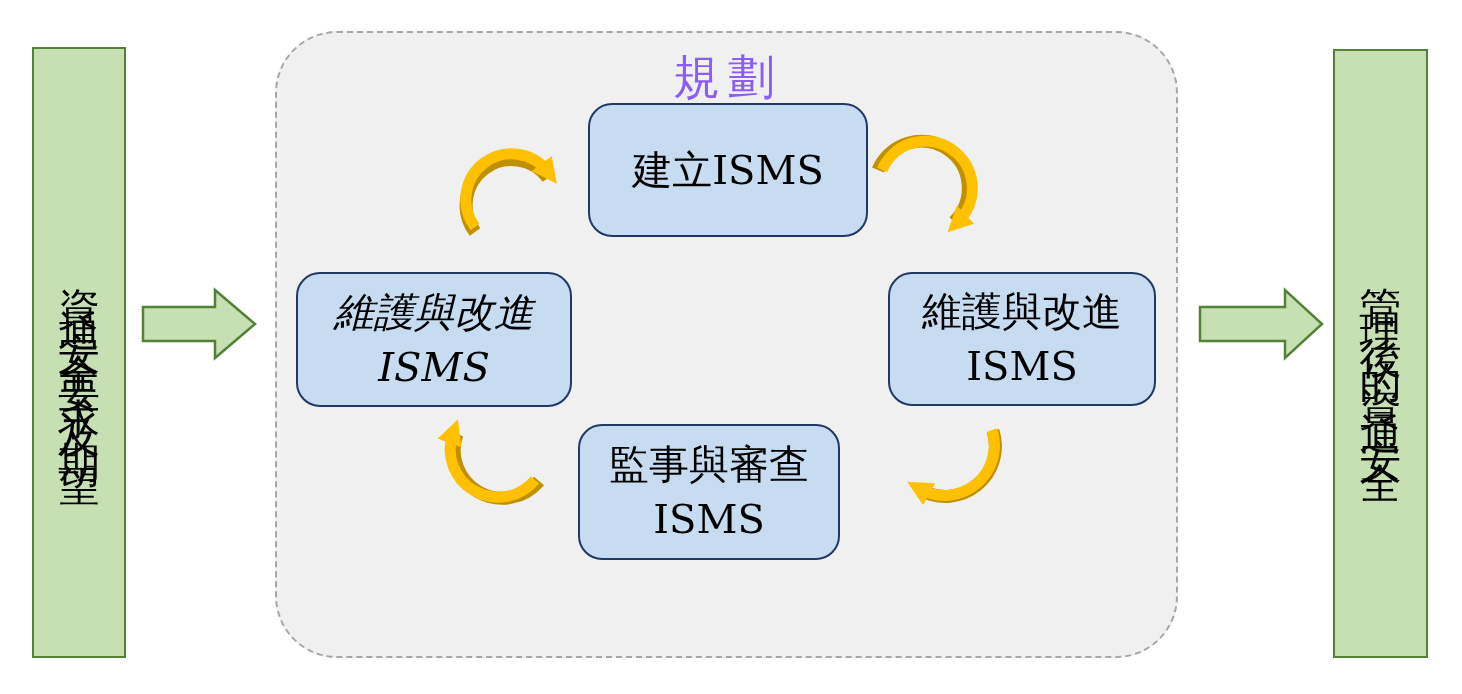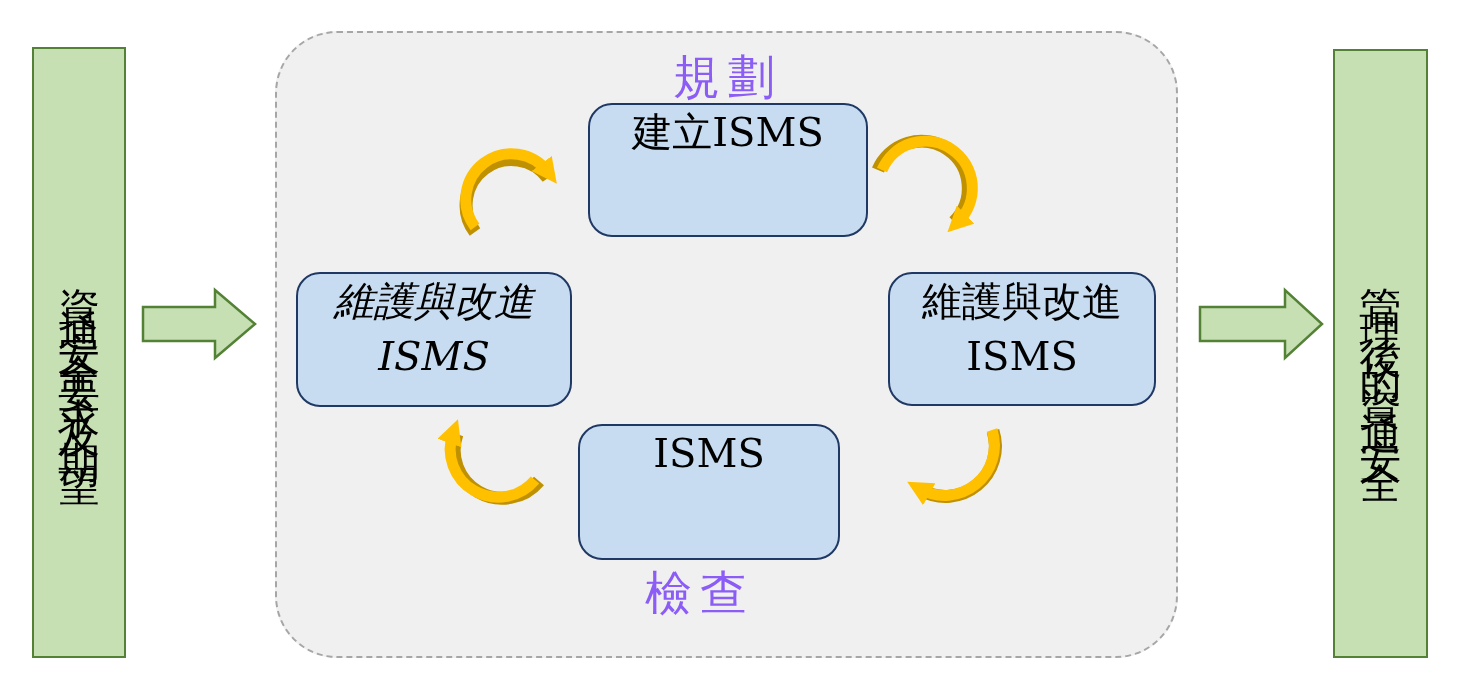--- a/index.html
+++ b/index.html
@@ -41,21 +41,21 @@
   #left-panel{left:32px;top:47px;width:94px;height:611px;}
   #right-panel{left:1333px;top:49px;width:95px;height:609px;}
   #right-panel .vtext{letter-spacing:25px;}
   
   .process-box{
     position:absolute;
     box-sizing:border-box;
     background:var(--blue-fill,#c7dcf0);
     border:2.5px solid var(--blue-border,#1f3864);
     border-radius:24px;
-    display:flex;flex-direction:column;align-items:center;justify-content:flex-start;
+    display:flex;flex-direction:column;align-items:center;justify-content:center;
     color:#000;
     z-index:4;
   }
   .process-box .line{font-size:40px;line-height:55px;white-space:nowrap;}
   #plan-box{left:588px;top:103px;width:280px;height:134px;}
   #do-box{left:888px;top:272px;width:268px;height:134px;}
   #act-box{left:296px;top:272px;width:276px;height:135px;font-style:italic;}
   #check-box{left:578px;top:424px;width:262px;height:136px;}
   
   .stage-label{
@@ -128,32 +128,32 @@
     <path class="cycle-arrow" d="M 882 170 A 47 47 0 1 1 958 222" marker-end="url(#yellow-head)"></path>
 
     <path class="cycle-arrow-shadow" d="M 990 428 A 50 50 0 0 1 918 487" transform="translate(3,3)"></path>
     <path class="cycle-arrow" d="M 992 430 A 50 50 0 0 1 920 489" marker-end="url(#yellow-head)"></path>
 
     <path class="cycle-arrow-shadow" d="M 537 477 A 48 48 0 0 1 455 430" transform="translate(2,4)"></path>
     <path class="cycle-arrow" d="M 535 480 A 48 48 0 0 1 453 433" marker-end="url(#yellow-head)"></path>
   </svg>
 
   <div class="stage-label" id="plan-label">規劃</div>
-  <div class="stage-label" id="check-label">檢查</div>
 
   <div class="process-box" id="plan-box">
     <span class="line">建立ISMS</span>
   </div>
 
   <div class="process-box" id="do-box">
     <span class="line">維護與改進</span>
     <span class="line">ISMS</span>
   </div>
 
   <div class="process-box" id="check-box">
+    <span class="line">監事與審查</span>
     <span class="line">ISMS</span>
   </div>
 
   <div class="process-box" id="act-box">
     <span class="line">維護與改進</span>
     <span class="line">ISMS</span>
   </div>
 
 </div>
 

